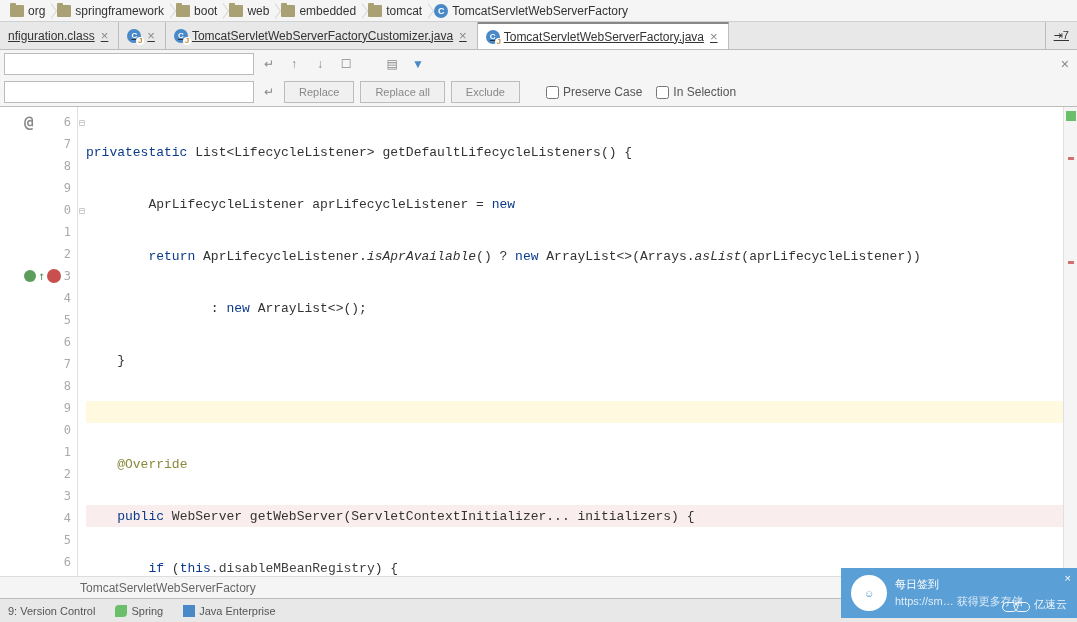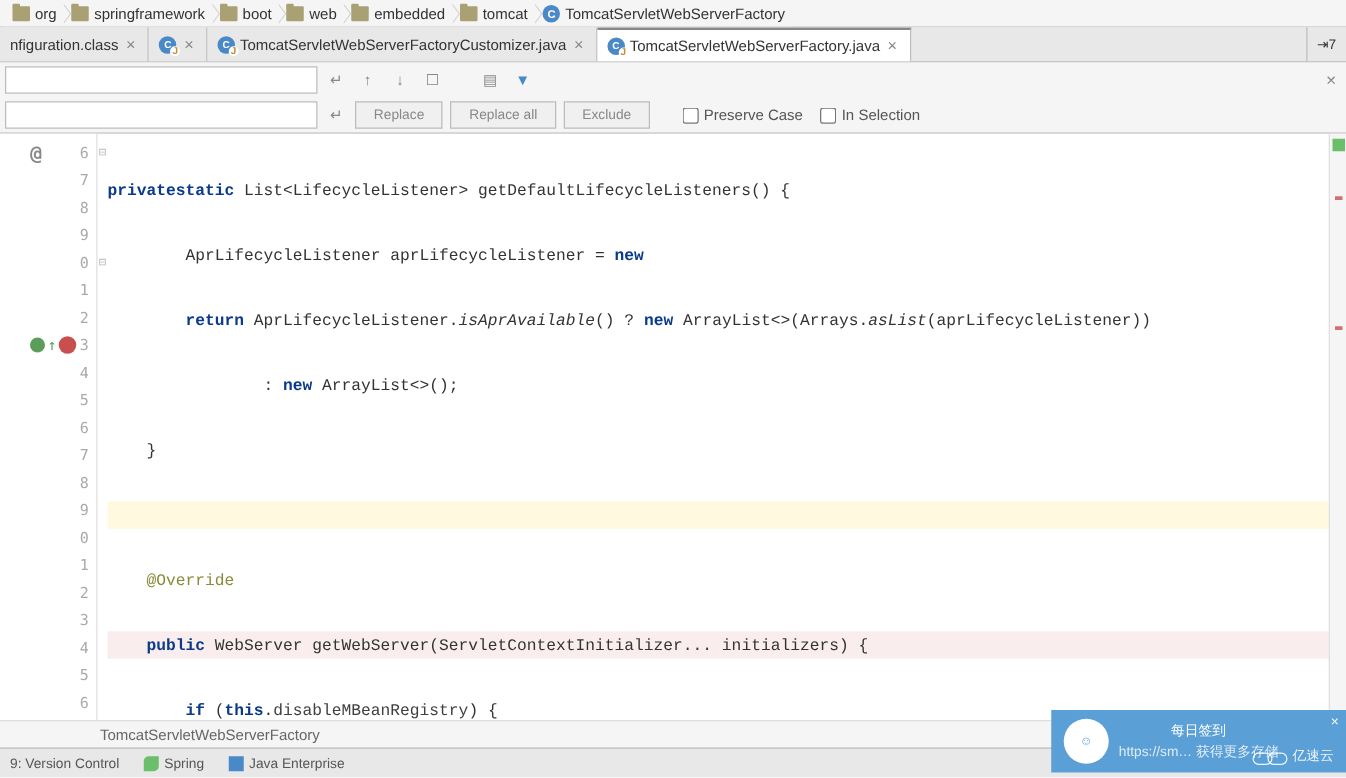--- a/index.html
+++ b/index.html
@@ -84,20 +84,21 @@
   font-weight: bold;
 }
 
 
 .tabs {
   display: flex;
   align-items: center;
   height: 28px;
   background: #e8e8e8;
   border-bottom: 1px solid #bcbcbc;
+  text-decoration: underline;
 }
 .tab {
   display: flex;
   align-items: center;
   gap: 4px;
   padding: 0 8px;
   height: 100%;
   border-right: 1px solid #bcbcbc;
   background: #e8e8e8;
   cursor: pointer;
@@ -251,21 +252,21 @@
   white-space: pre;
   overflow: hidden;
 }
 .code .line {
   height: 22px;
   display: flex;
   align-items: center;
 }
 .code .line.hl1 { background: #fff9e0; }
 .code .line.hl2 { background: #faeded; }
-.kw { color: #0a3a8a; font-weight: bold; }
+.kw { color: #0a3a8a; font-weight: normal; }
 .ann { color: #8a8a3a; }
 .fld { color: #404040; font-weight: normal; }
 .it { font-style: italic; }
 
 
 .rmarker {
   position: absolute;
   right: 0;
   top: 0;
   width: 14px;
@@ -333,21 +334,21 @@
   font-size: 11px;
 }
 .popup .avatar {
   width: 36px; height: 36px;
   border-radius: 50%;
   background: #fff;
   display: flex; align-items: center; justify-content: center;
   color: #5a9fd6;
   font-size: 10px;
 }
-.popup .lines { display: flex; flex-direction: column; gap: 2px; align-items: center; }
+.popup .lines { display: flex; flex-direction: column; gap: 2px; }
 .popup .close {
   position: absolute;
   top: 4px; right: 6px;
   color: #fff;
   cursor: pointer;
 }
 .popup .logo {
   position: absolute;
   right: 10px;
   bottom: 6px;

